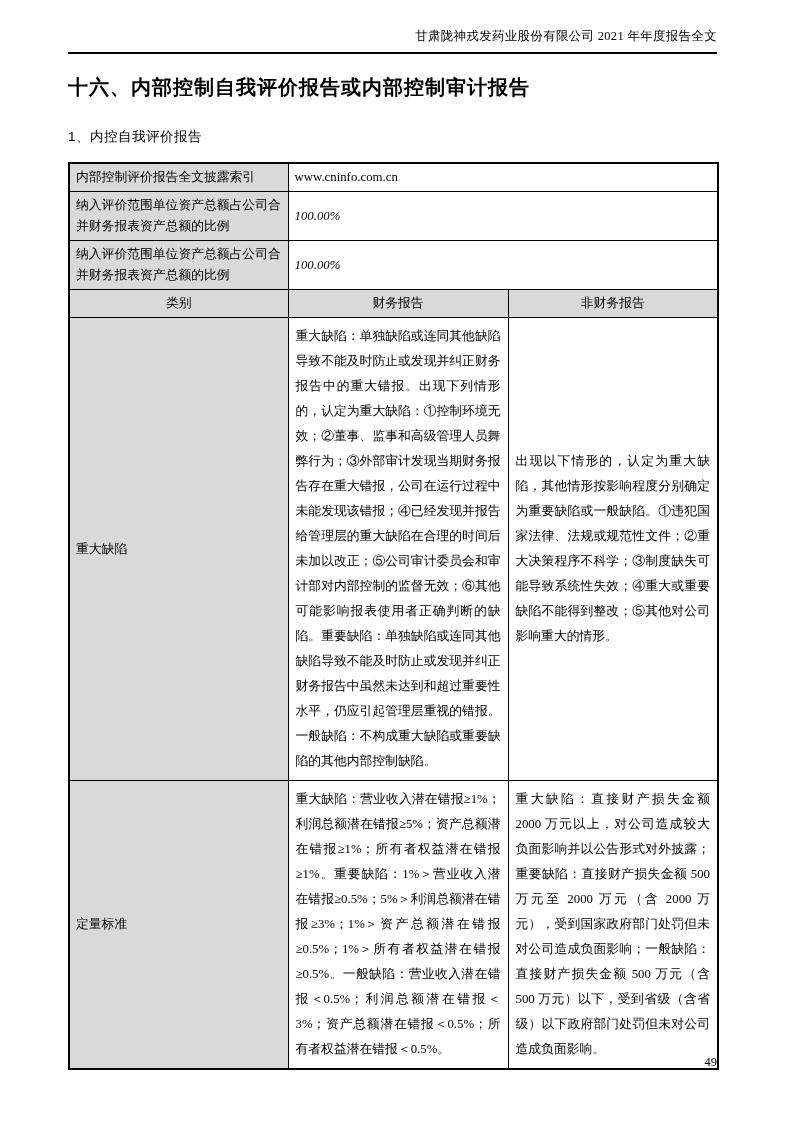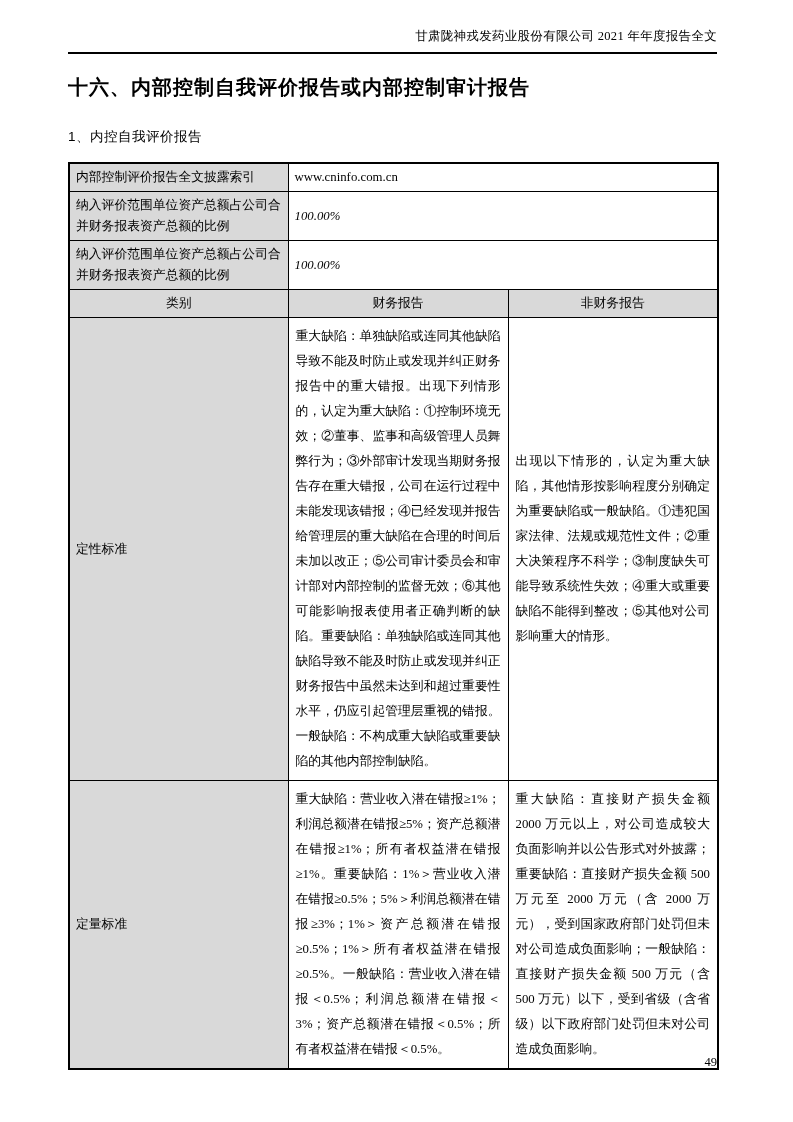--- a/index.html
+++ b/index.html
@@ -118,21 +118,21 @@
         <td class="val-right" colspan="2">100.00%</td>
       </tr>
 
       <tr class="r-hd">
         <td class="center gray">类别</td>
         <td class="center gray">财务报告</td>
         <td class="center gray">非财务报告</td>
       </tr>
 
       <tr class="r-qual">
-        <td class="label">定性标准</td>
+        <td class="label">重大缺陷</td>
         <td class="bigtext">重大缺陷：单独缺陷或连同其他缺陷导致不能及时防止或发现并纠正财务报告中的重大错报。出现下列情形的，认定为重大缺陷：①控制环境无效；②董事、监事和高级管理人员舞弊行为；③外部审计发现当期财务报告存在重大错报，公司在运行过程中未能发现该错报；④已经发现并报告给管理层的重大缺陷在合理的时间后未加以改正；⑤公司审计委员会和审计部对内部控制的监督无效；⑥其他可能影响报表使用者正确判断的缺陷。重要缺陷：单独缺陷或连同其他缺陷导致不能及时防止或发现并纠正财务报告中虽然未达到和超过重要性水平，仍应引起管理层重视的错报。一般缺陷：不构成重大缺陷或重要缺陷的其他内部控制缺陷。</td>
         <td class="bigtext">出现以下情形的，认定为重大缺陷，其他情形按影响程度分别确定为重要缺陷或一般缺陷。①违犯国家法律、法规或规范性文件；②重大决策程序不科学；③制度缺失可能导致系统性失效；④重大或重要缺陷不能得到整改；⑤其他对公司影响重大的情形。</td>
       </tr>
 
       <tr class="r-quant">
         <td class="label">定量标准</td>
         <td class="bigtext">重大缺陷：营业收入潜在错报≥1%；利润总额潜在错报≥5%；资产总额潜在错报≥1%；所有者权益潜在错报≥1%。重要缺陷：1%＞营业收入潜在错报≥0.5%；5%＞利润总额潜在错报≥3%；1%＞资产总额潜在错报≥0.5%；1%＞所有者权益潜在错报≥0.5%。一般缺陷：营业收入潜在错报＜0.5%；利润总额潜在错报＜3%；资产总额潜在错报＜0.5%；所有者权益潜在错报＜0.5%。</td>
         <td class="bigtext">重大缺陷：直接财产损失金额 2000 万元以上，对公司造成较大负面影响并以公告形式对外披露；重要缺陷：直接财产损失金额 500 万元至 2000 万元（含 2000 万元），受到国家政府部门处罚但未对公司造成负面影响；一般缺陷：直接财产损失金额 500 万元（含 500 万元）以下，受到省级（含省级）以下政府部门处罚但未对公司造成负面影响。</td>
       </tr>
 

